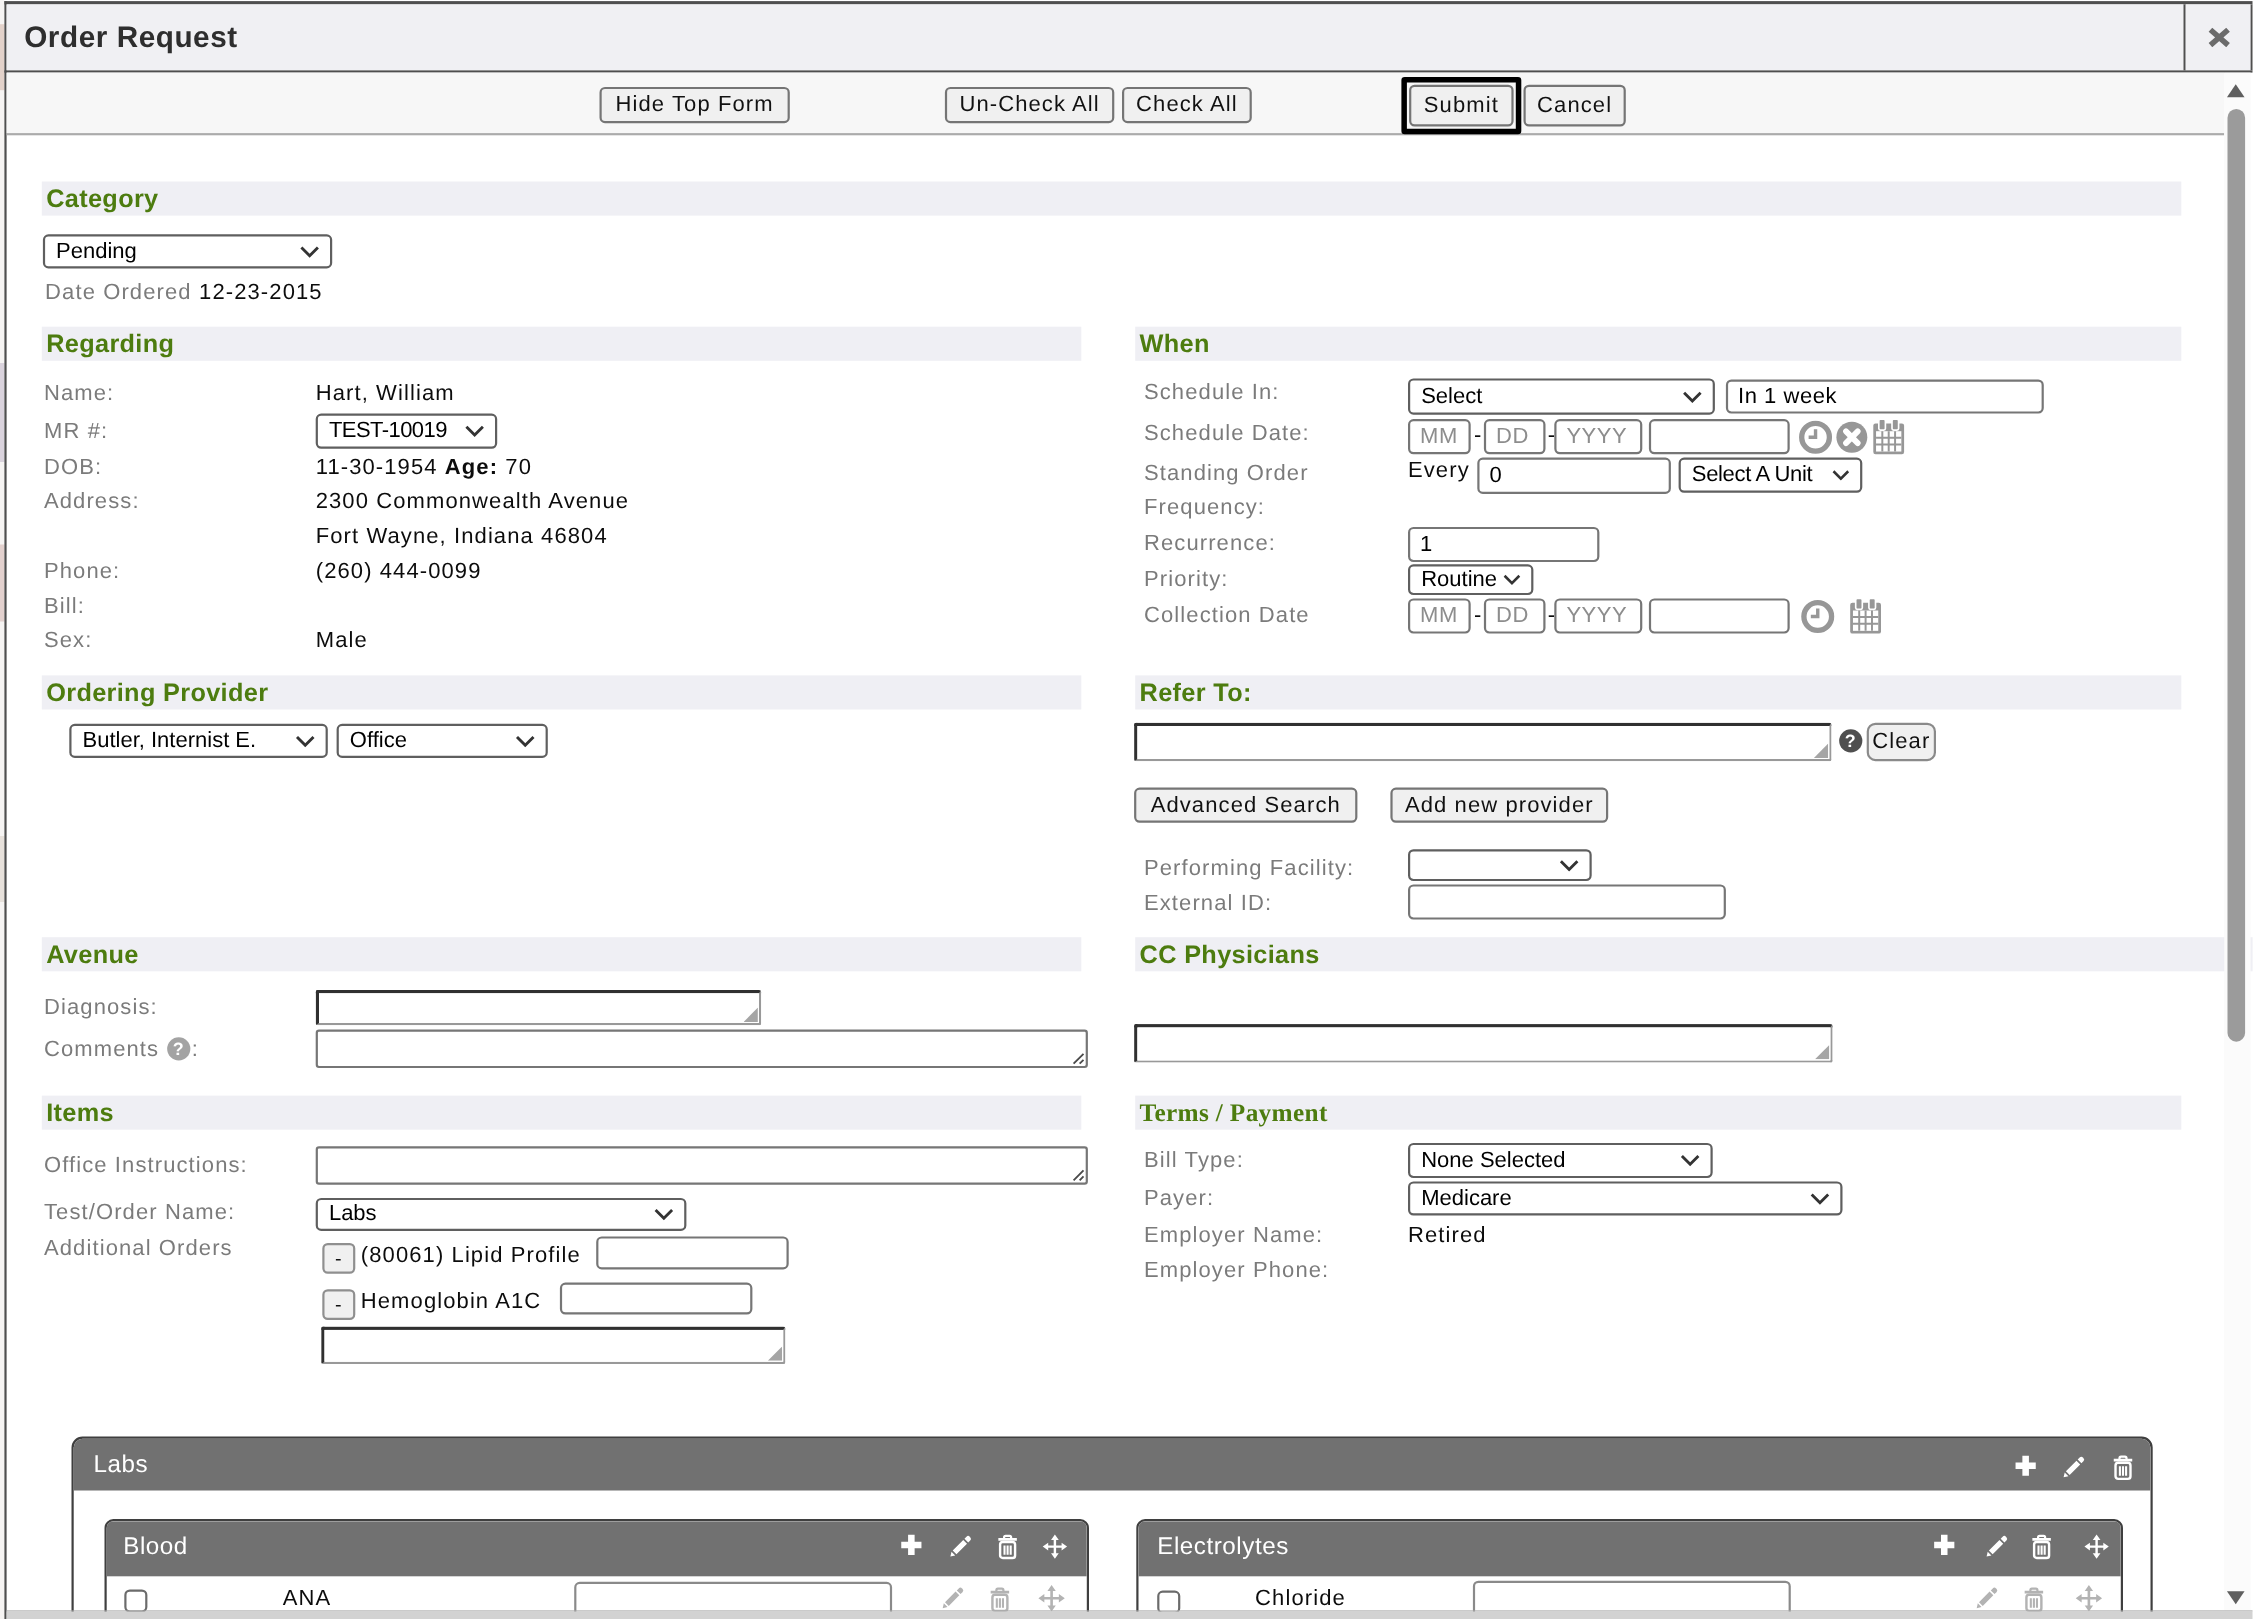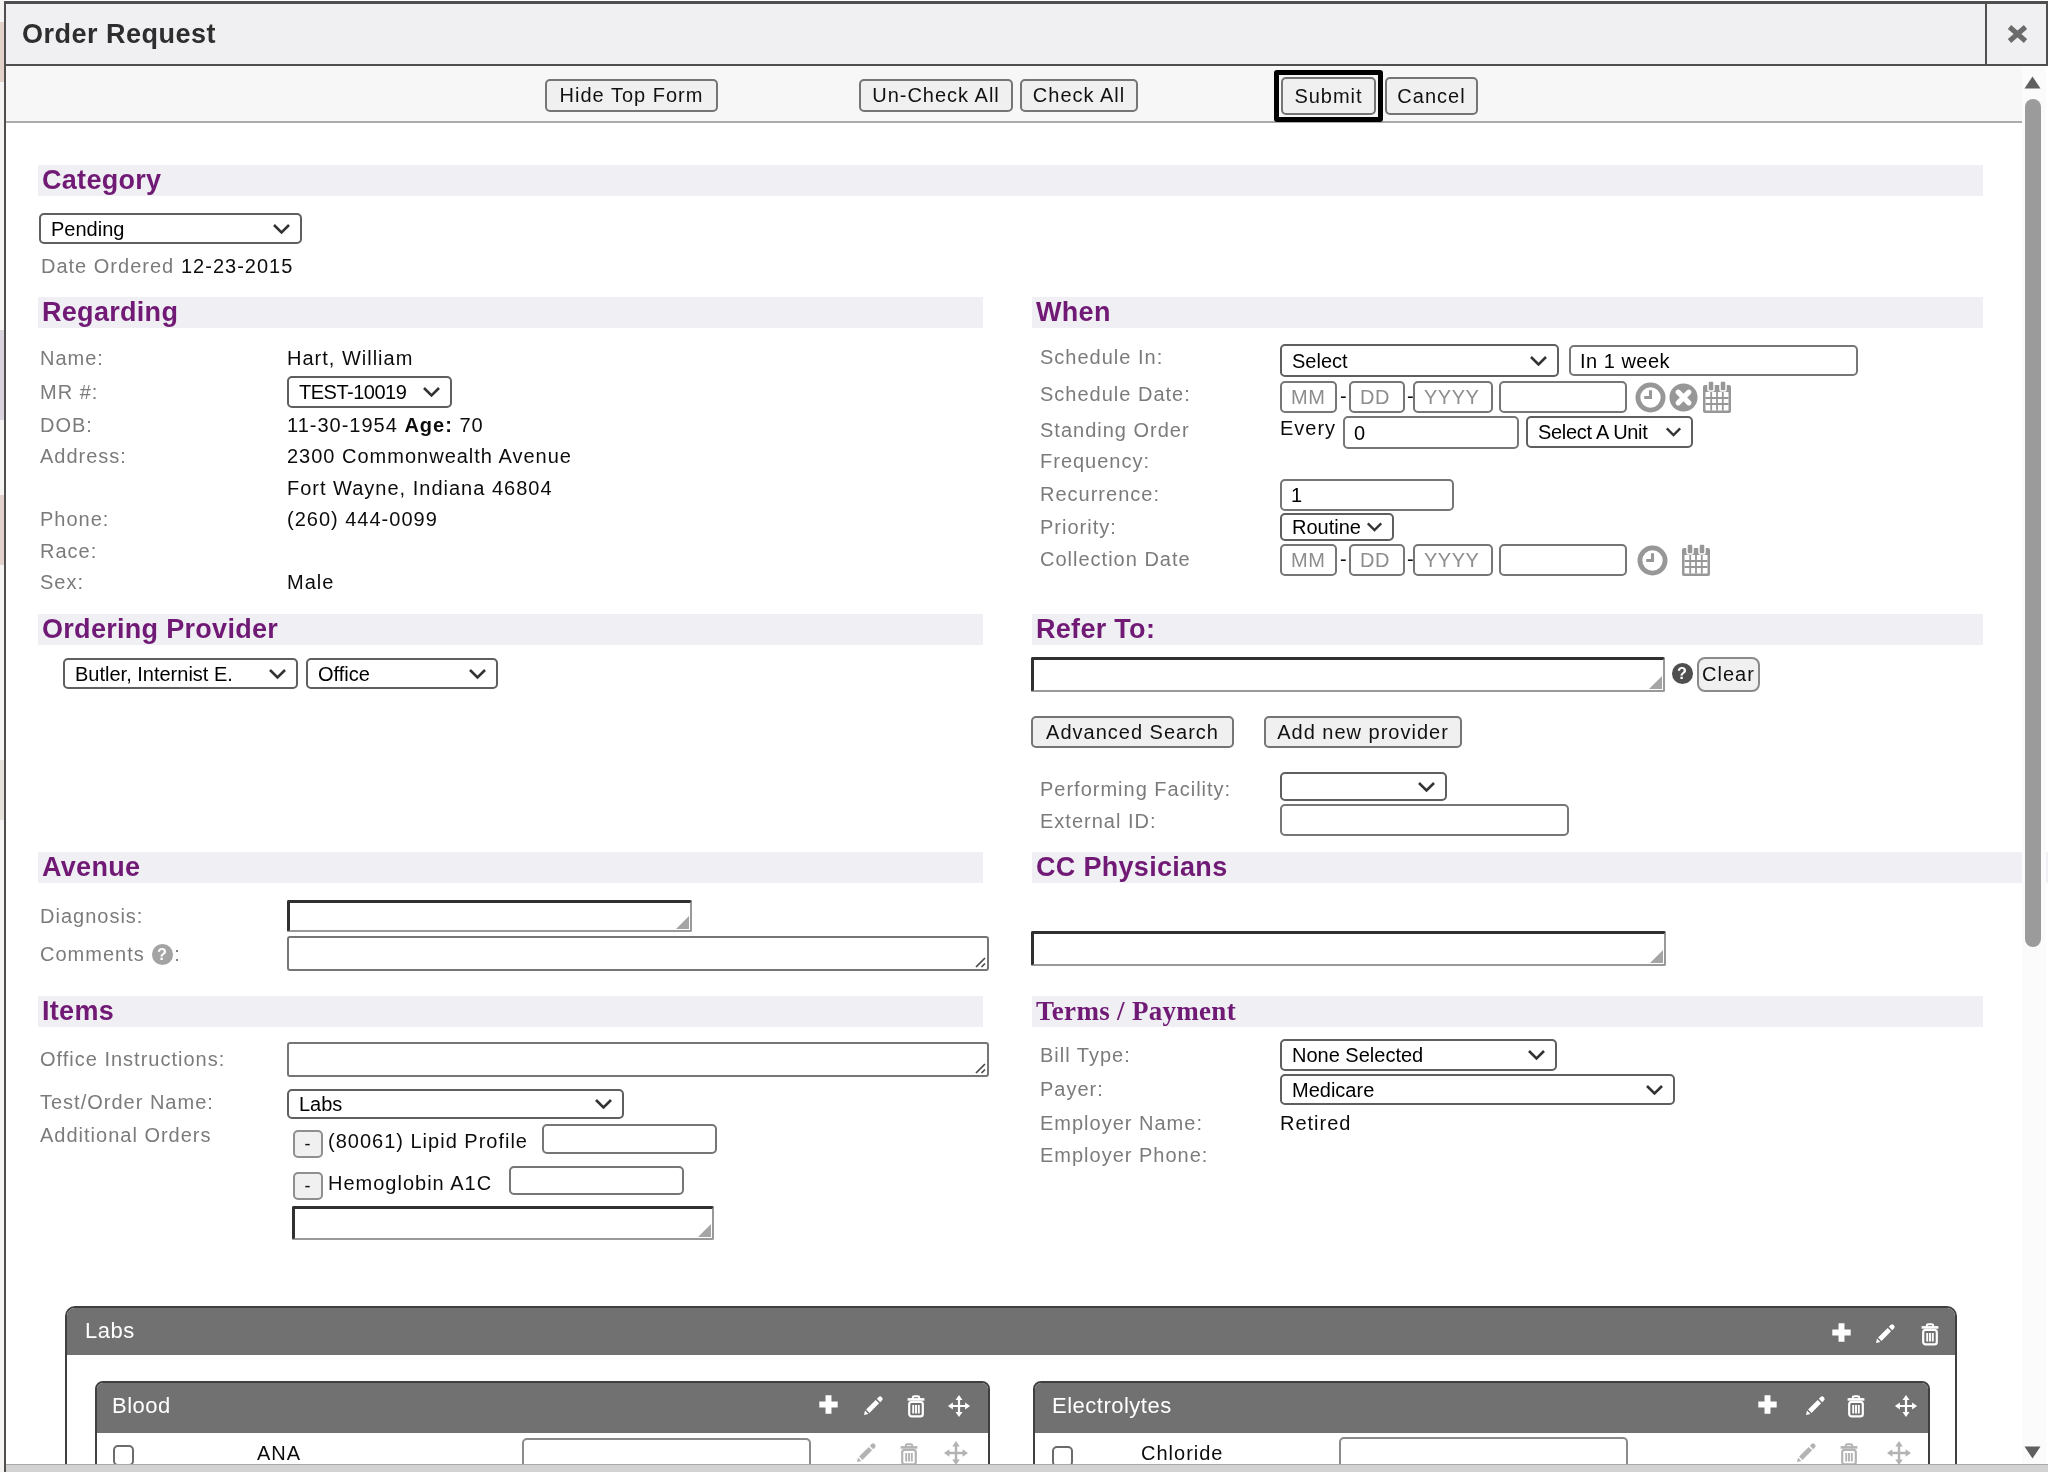--- a/index.html
+++ b/index.html
@@ -1,19 +1,19 @@
 <!DOCTYPE html>
 <html><head>
 <meta charset="utf-8">
 <style>
 html,body{margin:0;padding:0;}
 #page{position:relative;width:2048px;height:1472px;background:#fff;overflow:hidden;
   font-family:"Liberation Sans",sans-serif;font-size:20px;letter-spacing:1px;color:#1a1a1a;}
 .abs{position:absolute;}
-.hdr{position:absolute;height:31px;background:#efeff4;font-weight:bold;font-size:27px;letter-spacing:0.3px;line-height:31px;padding-left:4px;box-sizing:border-box;color:#701a75;}
+.hdr{position:absolute;height:31px;background:#efeff4;font-weight:bold;font-size:23px;letter-spacing:0.3px;line-height:31px;padding-left:4px;box-sizing:border-box;color:#4d7c0f;}
 .lb{position:absolute;color:#7b7b7b;line-height:26px;white-space:nowrap;}
 .vl{position:absolute;color:#0c0c0c;line-height:26px;white-space:nowrap;}
 .sel{position:absolute;background:#fff;border:2px solid #5f5f5f;border-radius:5px;box-sizing:border-box;color:#000;letter-spacing:0;}
 .sel span{position:absolute;left:10px;top:50%;transform:translateY(-50%);white-space:nowrap;}
 .sel svg{position:absolute;right:9px;top:50%;transform:translateY(-50%);}
 .inp{position:absolute;background:#fff;border:2px solid #767676;border-radius:5px;box-sizing:border-box;color:#000;}
 .inp span{position:absolute;left:9px;top:50%;transform:translateY(-50%);white-space:nowrap;letter-spacing:0.5px;}
 .ph{color:#8d8d8d;}
 .ta{position:absolute;background:#fff;border:2px solid #767676;border-radius:3px;box-sizing:border-box;}
 .tad{position:absolute;background:#fff;border:3px solid #303030;border-right:2px solid #999;border-bottom:2px solid #999;border-radius:2px;box-sizing:border-box;}
@@ -84,21 +84,21 @@
         <path d="M2 1.5 L9.5 9 L17 1.5" fill="none" stroke="#333" stroke-width="2.6"></path>
       </svg>
     </div>
 <div class="lb" style="left:40px;top:412px;">DOB:</div>
 <div class="vl" style="left:287px;top:412px;">11-30-1954 <b>Age:</b> 70</div>
 <div class="lb" style="left:40px;top:443px;">Address:</div>
 <div class="vl" style="left:287px;top:443px;">2300 Commonwealth Avenue</div>
 <div class="vl" style="left:287px;top:475px;">Fort Wayne, Indiana 46804</div>
 <div class="lb" style="left:40px;top:506px;">Phone:</div>
 <div class="vl" style="left:287px;top:506px;">(260) 444-0099</div>
-<div class="lb" style="left:40px;top:538px;">Race:</div>
+<div class="lb" style="left:40px;top:538px;">Bill:</div>
 <div class="lb" style="left:40px;top:569px;">Sex:</div>
 <div class="vl" style="left:287px;top:569px;">Male</div>
 
 <div class="lb" style="left:1040px;top:344px;">Schedule In:</div>
 <div class="sel" style="left:1280px;top:344px;width:279px;height:33px;">
       <span>Select</span>
       <svg width="19" height="11" viewBox="0 0 19 11">
         <path d="M2 1.5 L9.5 9 L17 1.5" fill="none" stroke="#333" stroke-width="2.6"></path>
       </svg>
     </div>

